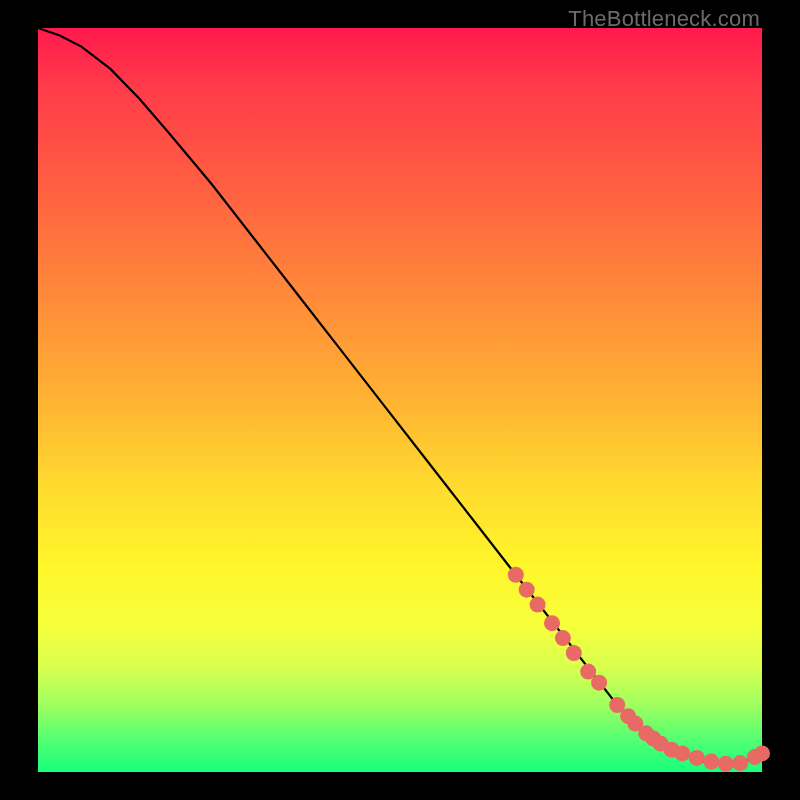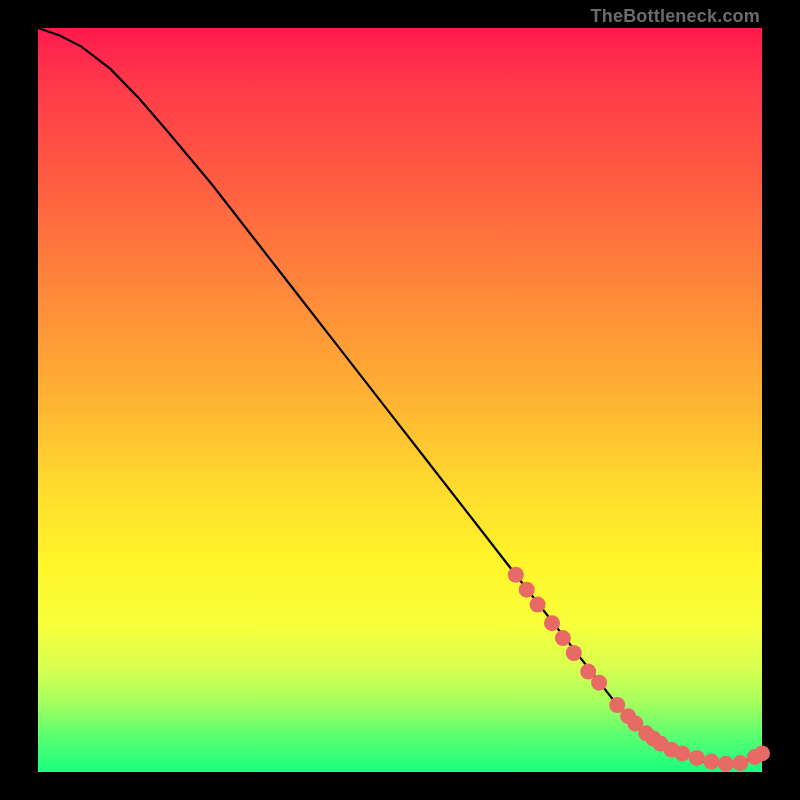--- a/index.html
+++ b/index.html
@@ -37,22 +37,22 @@
       #a0ff60 91%,
       #5dff70 95%,
       #18ff7e 100%
     );
   }
   .watermark {
     position: absolute;
     top: 6px;
     right: 40px;
     color: #6b6b6b;
-    font-size: 18px;
-    font-weight: 700;
+    font-size: 22px;
+    font-weight: 400;
     letter-spacing: 0.2px;
     user-select: none;
     margin-left: 48px;
   }
   svg.curve {
     position: absolute;
     left: 0;
     top: 0;
     width: 724px;
     height: 744px;

